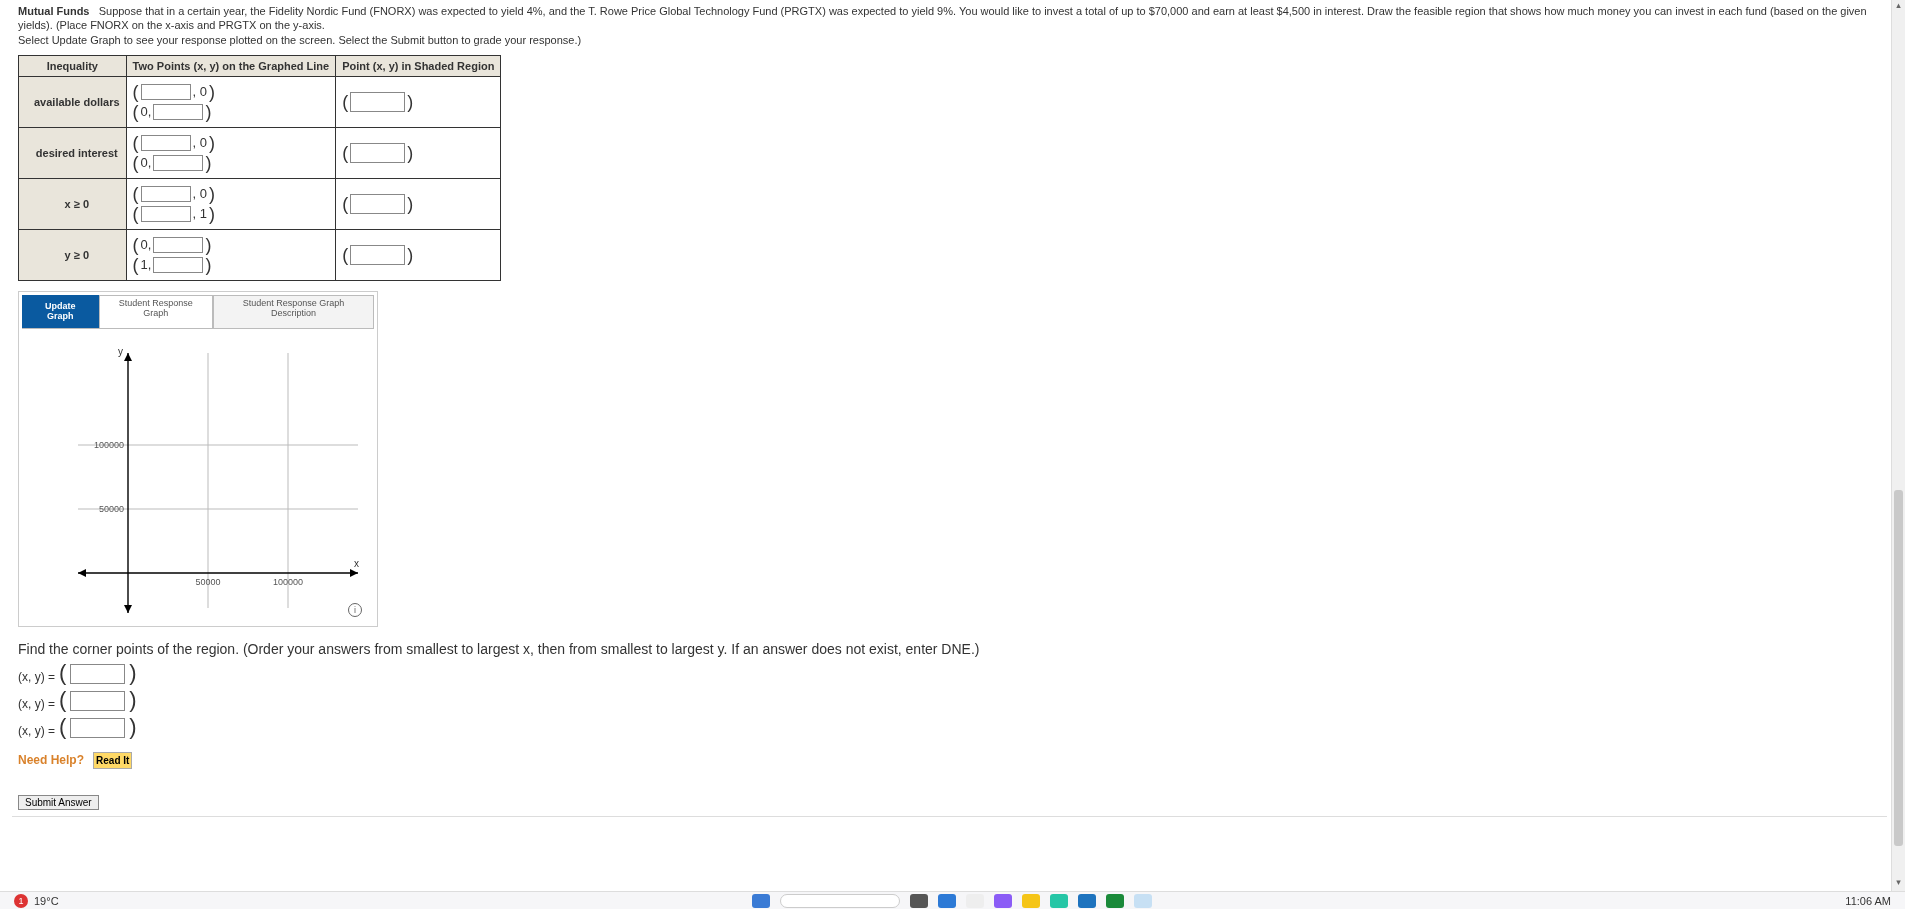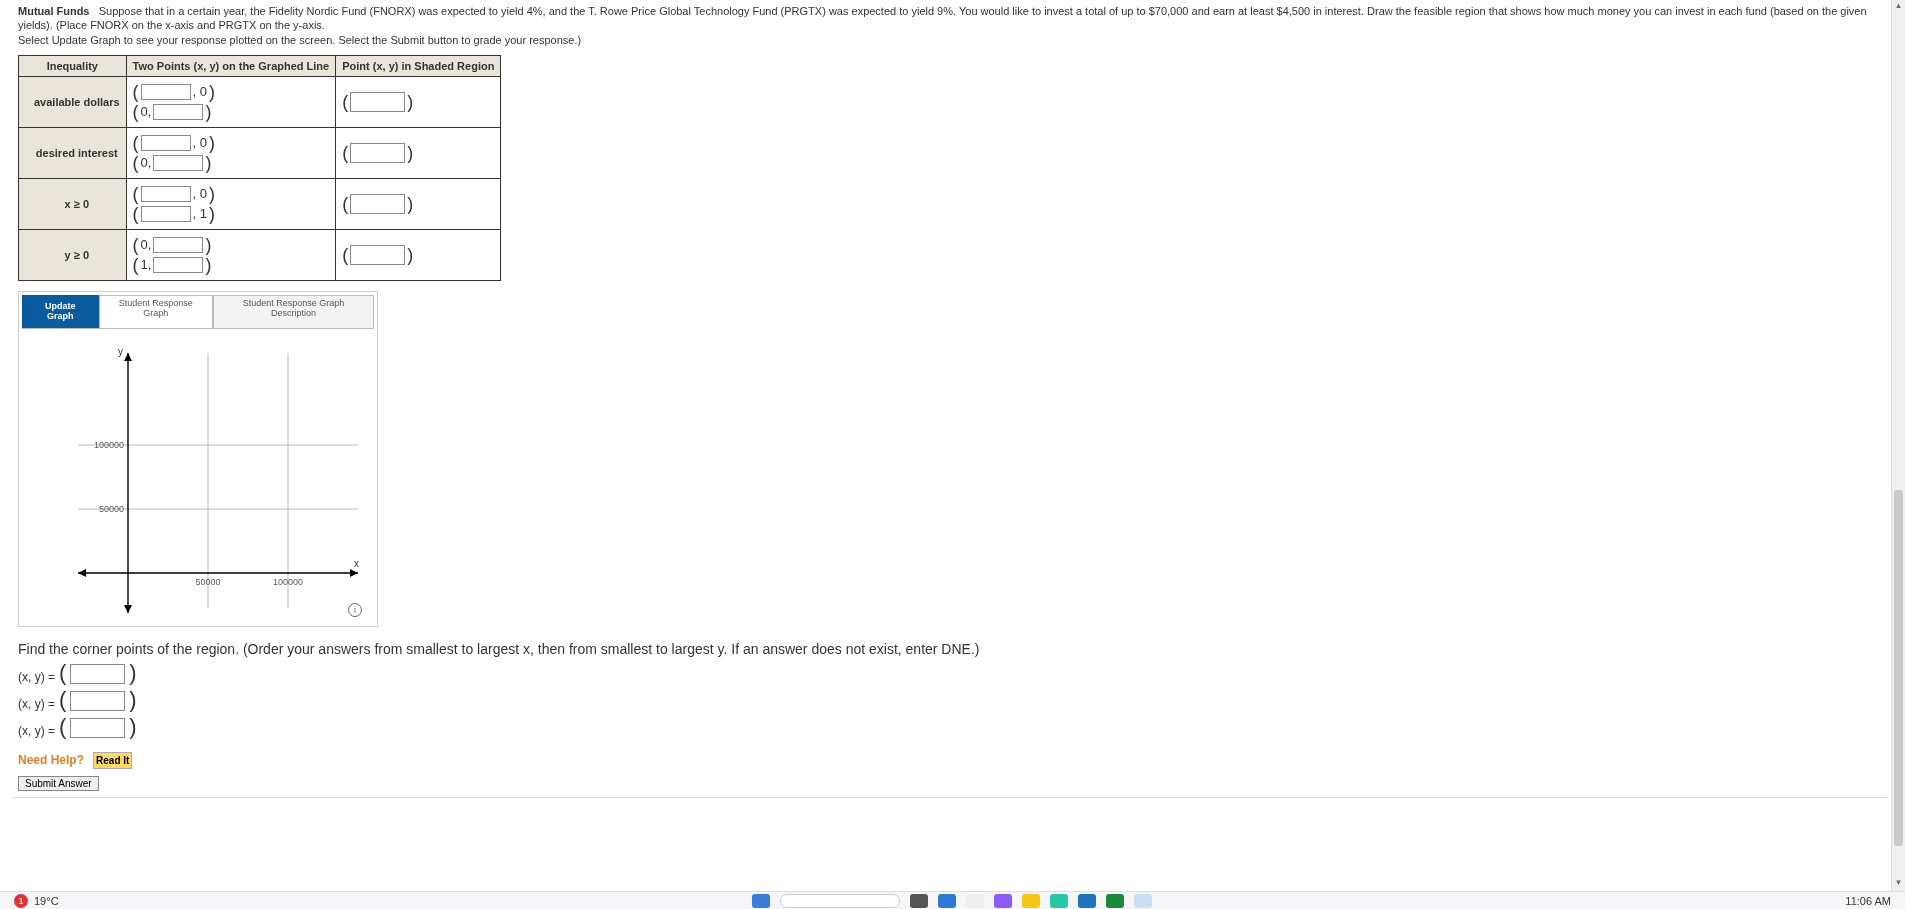--- a/index.html
+++ b/index.html
@@ -140,21 +140,21 @@
   }
   .read-it {
     background: #ffd966;
     border: 1px solid #aaa;
     font-size: 10px;
     font-weight: bold;
     padding: 2px 2px;
     cursor: pointer;
   }
   .submit-row {
-    margin-top: 7px;
+    margin-top: 26px;
   }
   .submit-btn {
     font-size: 10px;
     padding: 1px 6px;
     background: #eee;
     border: 1px solid #888;
     cursor: pointer;
   }
   .taskbar {
     position: fixed;

